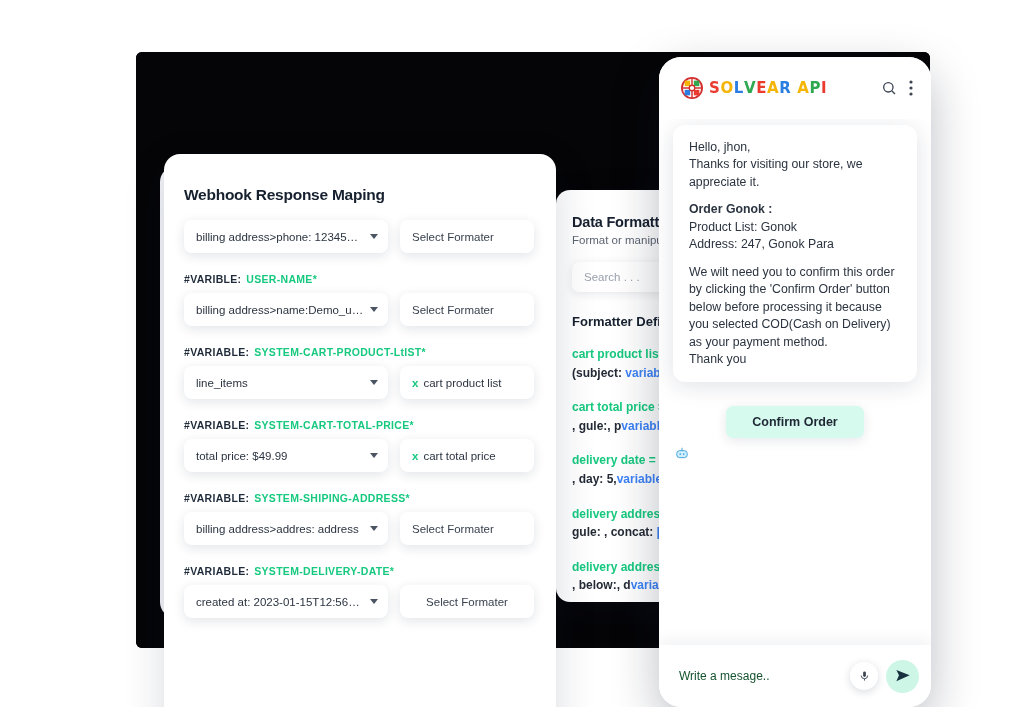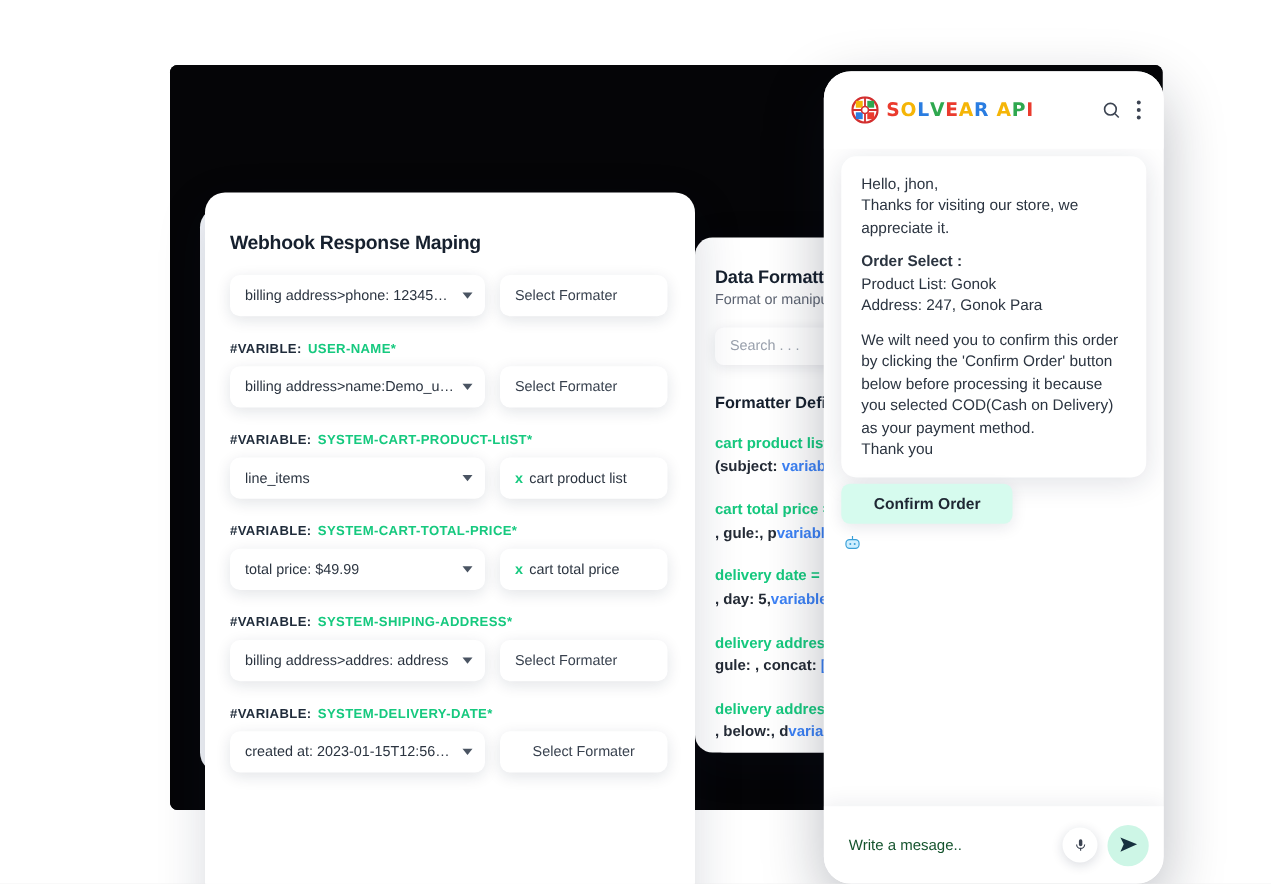--- a/index.html
+++ b/index.html
@@ -142,21 +142,21 @@
     background:#fff;
     border-radius: 12px;
     box-shadow: 0 4px 22px rgba(20,30,60,.13);
     padding: 14px 15px 14px 16px;
     font-size: 12.3px;
     line-height: 1.42;
     color:#2b3440;
   }
   .bubble .p { margin-bottom: 10px; }
   .bubble .b { font-weight: 700; }
-  .confirm-wrap { margin-top: 5px; display:flex; justify-content:flex-start; }
+  .confirm-wrap { margin-top: 24px; display:flex; justify-content:center; }
   .confirm-btn {
     background:#d6fbee;
     color:#1e2733;
     font-size: 12.5px; font-weight:700;
     border-radius: 7px;
     padding: 9px 26px;
     box-shadow: 0 3px 12px rgba(20,30,60,.10);
   }
   .bot-ico { margin-top: 8px; margin-left: 2px; width:14px; height:14px; }
 
@@ -347,21 +347,21 @@
       </div>
     </div>
 
     <div class="ph-body">
       <div class="bubble">
         <div class="p">
           <div>Hello, jhon,</div>
           <div>Thanks for visiting our store, we appreciate it.</div>
         </div>
         <div class="p">
-          <div class="b">Order Select :</div>
+          <div class="b">Order Gonok :</div>
           <div>Product List: Gonok</div>
           <div>Address: 247, Gonok Para</div>
         </div>
         <div>We wilt need you to confirm this order by clicking the 'Confirm Order' button below before processing it because you selected COD(Cash on Delivery) as your payment method.</div>
         <div>Thank you</div>
       </div>
 
       <div class="confirm-wrap">
         <div class="confirm-btn">Confirm Order</div>
       </div>

